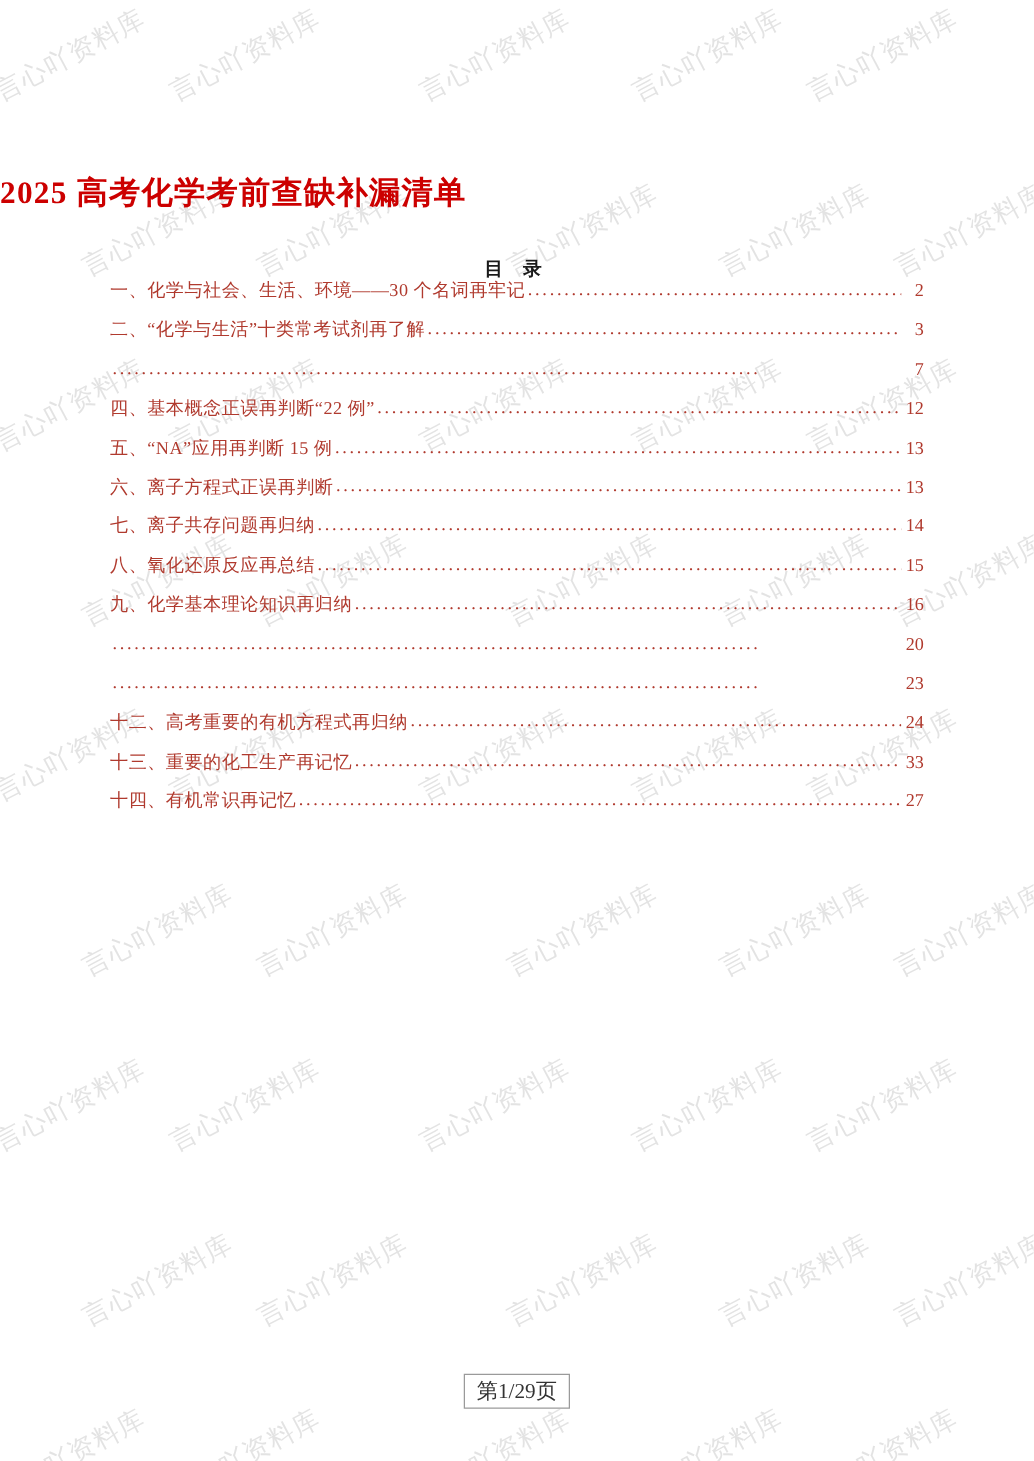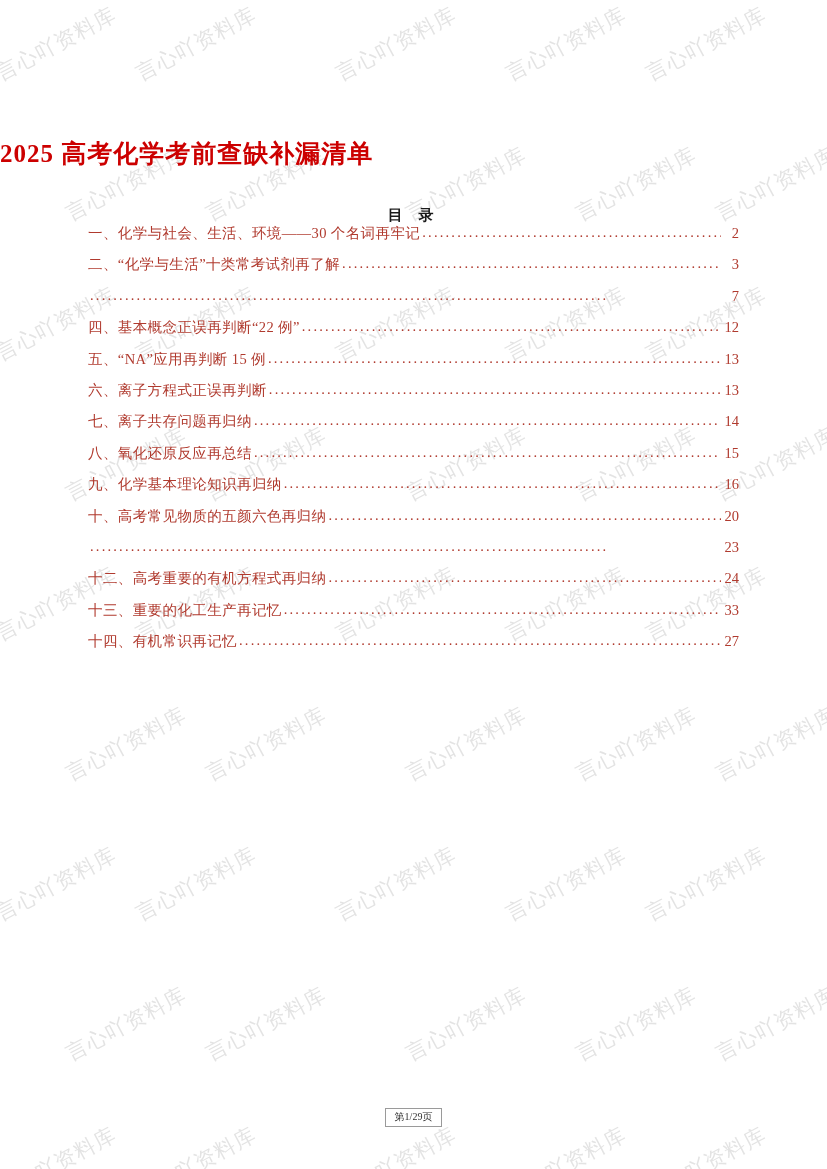--- a/index.html
+++ b/index.html
@@ -111,21 +111,21 @@
     left: 0;
     right: 0;
     bottom: 42px;
     text-align: center;
     z-index: 3;
   }
   .footer-box {
     display: inline-block;
     border: 1px solid #9a9a9a;
     padding: 1px 9px 2px 9px;
-    font-size: 10px;
+    font-size: 17px;
     color: #333333;
     background: #ffffff;
     font-family: "Liberation Serif", "DejaVu Serif", serif;
   }
 </style>
 </head>
 <body>
 
 <div class="page">
 
@@ -222,21 +222,20 @@
           <span class="toc-label">八、氧化还原反应再总结</span>
           <span class="toc-dots">.........................................................................................</span>
           <span class="toc-page">15</span>
         </div>
         <div class="toc-row">
           <span class="toc-label">九、化学基本理论知识再归纳</span>
           <span class="toc-dots">.........................................................................................</span>
           <span class="toc-page">16</span>
         </div>
         <div class="toc-row">
-          <span class="toc-label">十、高考常见物质的五颜六色再归纳</span>
           <span class="toc-dots">.........................................................................................</span>
           <span class="toc-page">20</span>
         </div>
         <div class="toc-row">
           <span class="toc-dots">.........................................................................................</span>
           <span class="toc-page">23</span>
         </div>
         <div class="toc-row">
           <span class="toc-label">十二、高考重要的有机方程式再归纳</span>
           <span class="toc-dots">.........................................................................................</span>

